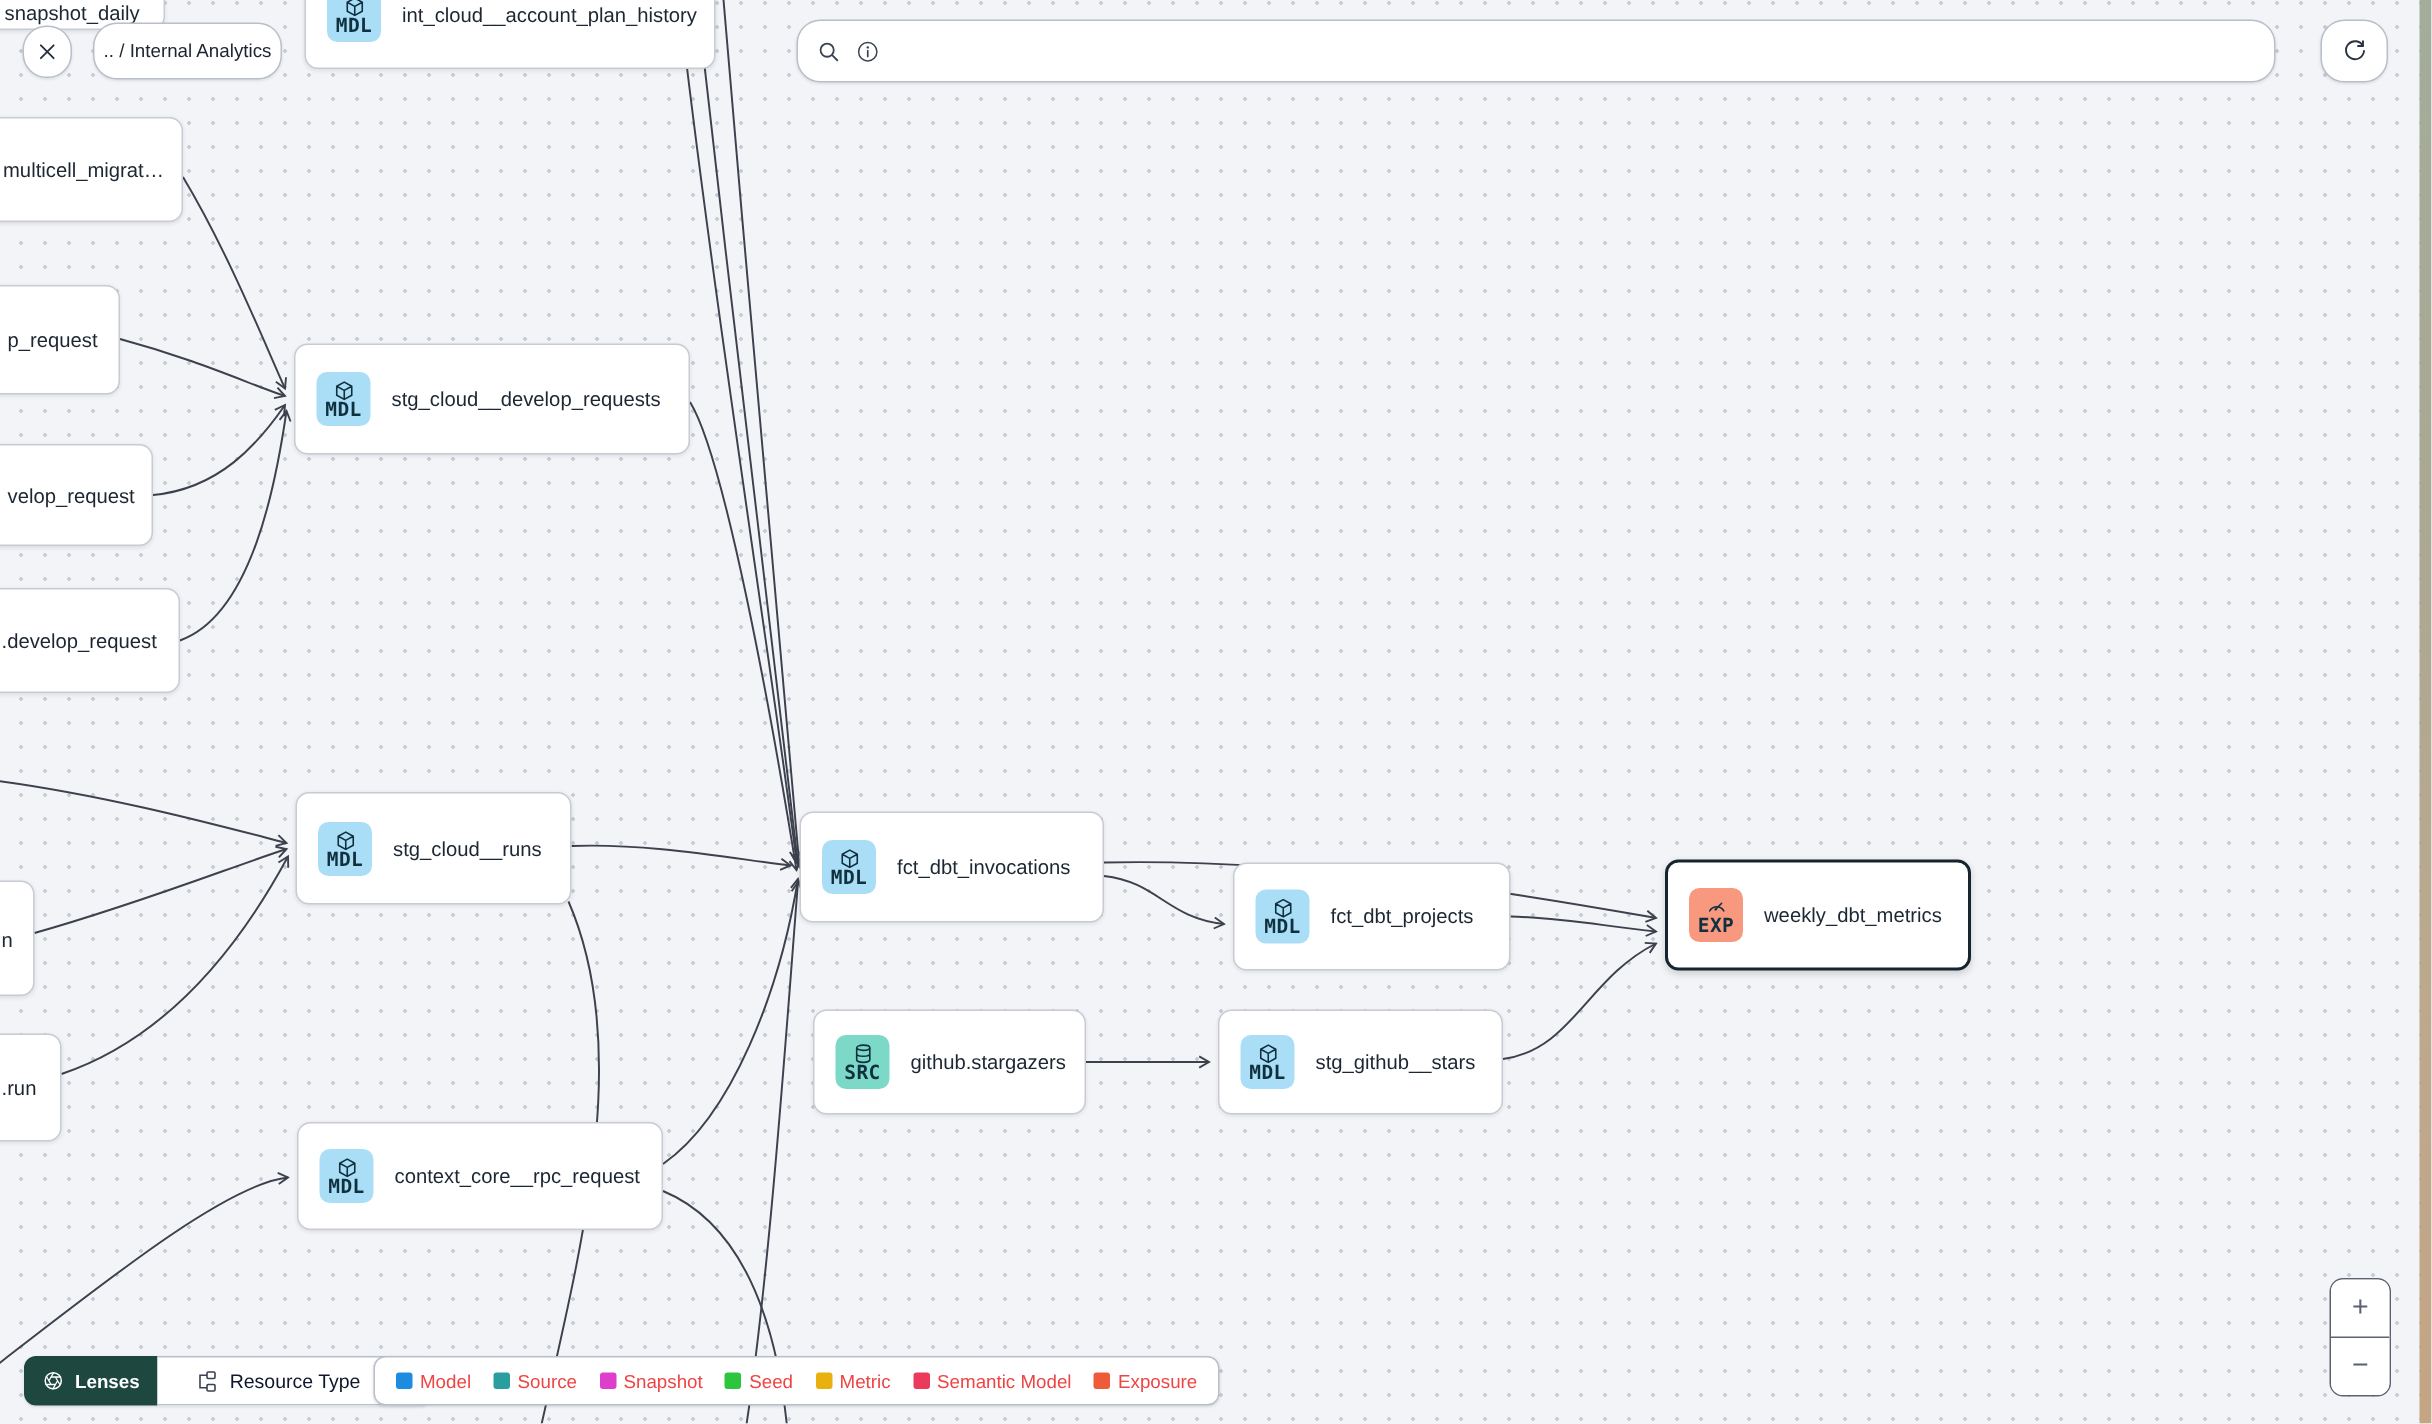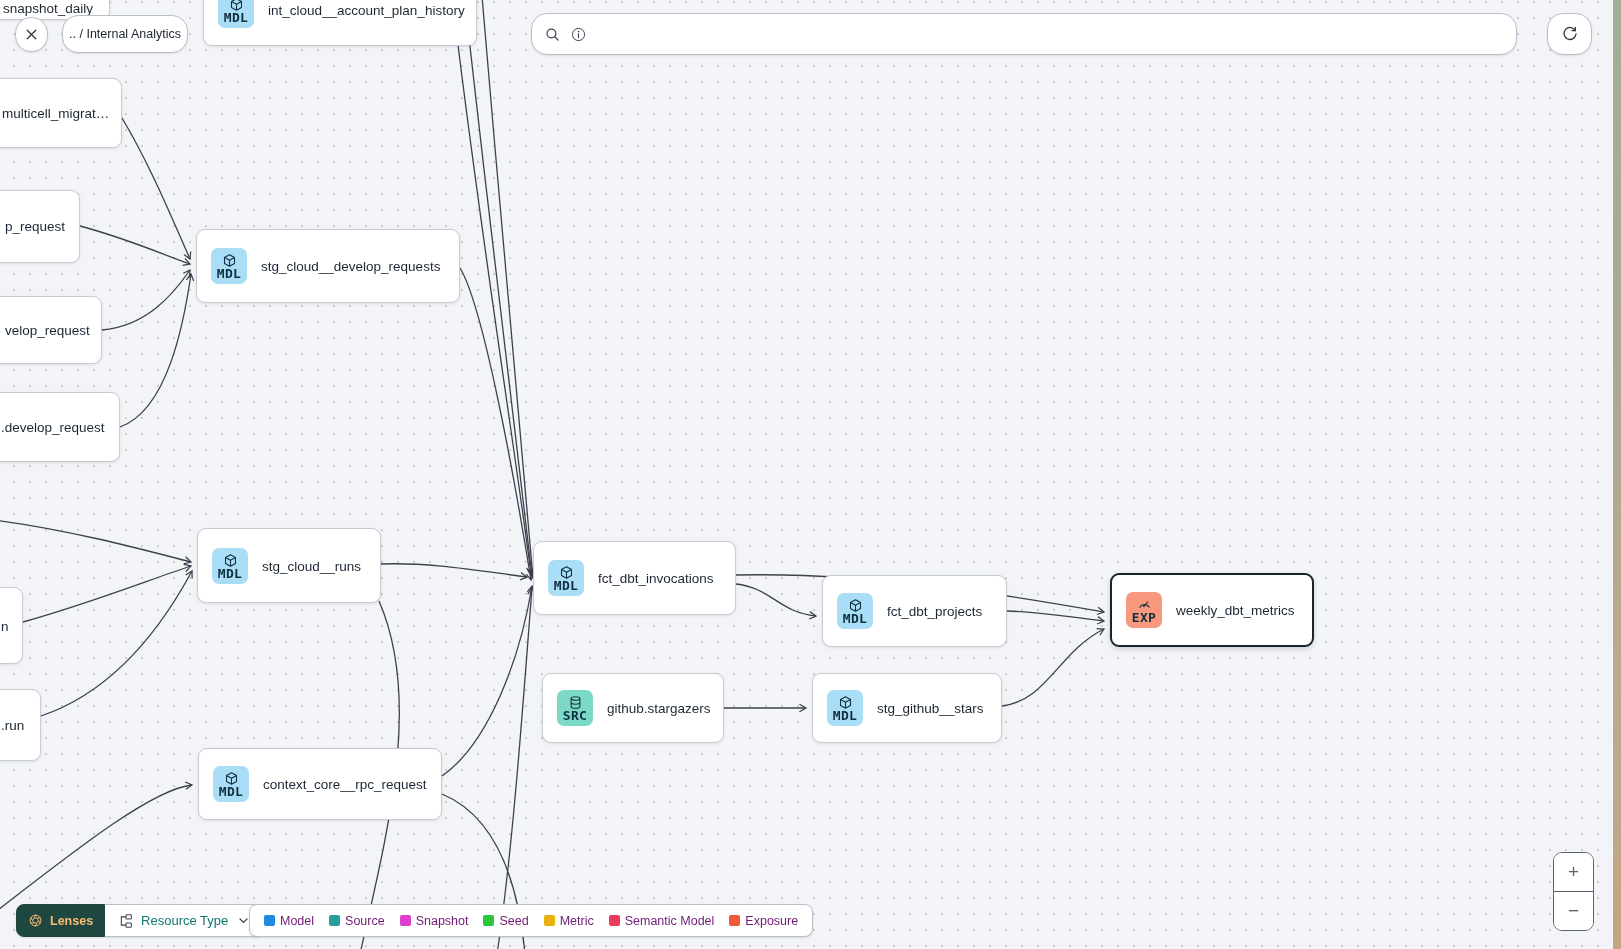--- a/index.html
+++ b/index.html
@@ -60,35 +60,35 @@
   .refresh-btn{left:1547px;top:13px;width:45px;height:42px;justify-content:center;cursor:pointer;}
   .icon{display:block;}
 
   
   .lenses-group{
     position:absolute;left:16px;top:904px;z-index:5;display:flex;align-items:stretch;height:33px;
     border-radius:8px;box-shadow:0 1px 2px rgba(22,32,44,.12);
   }
   .lenses-btn{
     display:flex;align-items:center;gap:7px;padding:0 11px;
-    background:#1d473f;color:#fdba74;font-size:12.5px;font-weight:bold;
+    background:#1d473f;color:#ffffff;font-size:12.5px;font-weight:bold;
     border:1px solid #1d473f;border-radius:8px 0 0 8px;cursor:pointer;
   }
   .restype-btn{
-    display:flex;align-items:center;gap:8px;padding:0 12px;background:#fff;
+    display:flex;align-items:center;gap:8px;padding:0 24px;background:#fff;
     border:1px solid #b9bfc9;border-left:none;border-radius:0 8px 8px 0;
-    font-size:13px;color:#0f766e;cursor:pointer;justify-content:space-between;
+    font-size:13px;color:#0f172a;cursor:pointer;justify-content:space-between;
   }
   .legend{
     position:absolute;left:249px;top:904px;height:33px;z-index:5;box-sizing:border-box;
     background:#fff;border:1px solid #b9bfc9;border-radius:8px;
     box-shadow:0 1px 2px rgba(22,32,44,.12);
     display:flex;align-items:center;gap:15px;padding:0 14px;
   }
-  .legend-item{display:flex;align-items:center;gap:5px;font-size:12.5px;color:#701a75;}
+  .legend-item{display:flex;align-items:center;gap:5px;font-size:12.5px;color:#ef4444;}
   .legend-swatch{width:11px;height:11px;border-radius:2px;display:inline-block;}
 
   
   .zoom-ctrl{
     position:absolute;left:1553px;top:852px;width:41px;height:79px;z-index:5;
     background:#fff;border:1px solid #5c6370;border-radius:9px;box-sizing:border-box;
     display:flex;flex-direction:column;overflow:hidden;
   }
   .zoom-ctrl button{
     flex:1;border:none;background:#fff;cursor:pointer;font-size:19px;color:#5c6370;

